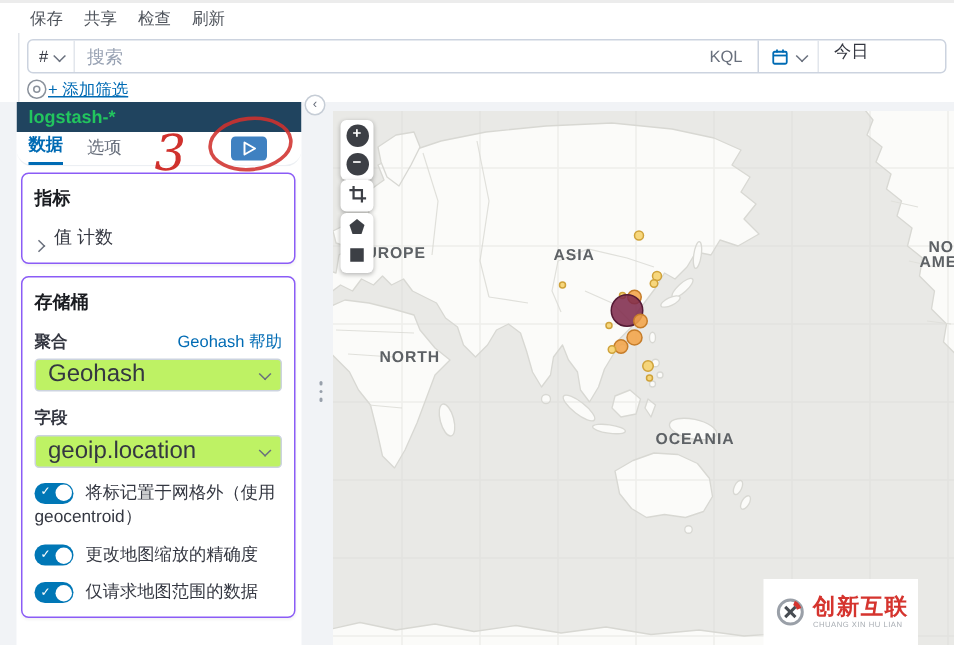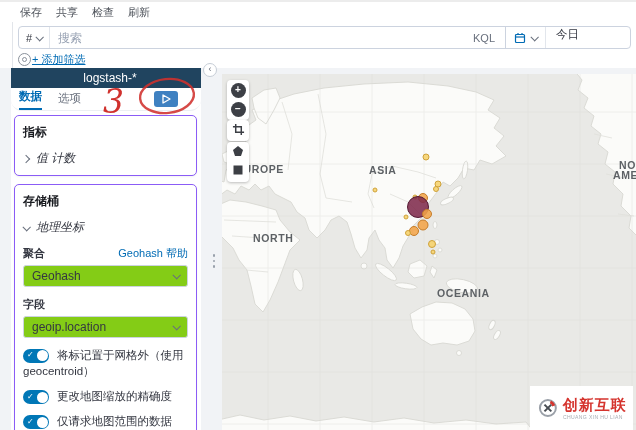--- a/index.html
+++ b/index.html
@@ -34,57 +34,57 @@
   .today{padding-left:10px;font-size:11.5px;color:#343741;}
   .filter-row{position:absolute;left:18px;top:52px;display:flex;align-items:center;gap:1px;}
   .gear-circle{width:11px;height:11px;border:1.4px solid #8a919b;border-radius:50%;
     display:flex;align-items:center;justify-content:center;}
   .gear-circle::after{content:"";width:3px;height:3px;border:1px solid #8a919b;border-radius:50%;}
   .add-filter{font-size:11px;color:#006BB4;text-decoration:underline;cursor:pointer;}
   
   .workspace-bg{position:absolute;left:0;top:68px;right:0;bottom:0;background:#f1f3f6;}
   
   .panel{position:absolute;left:11px;top:68px;width:190px;height:362px;background:#fff;overflow:hidden;}
-  .panel-header{height:20px;background:#20445f;color:#ffffff;font-size:12px;font-weight:normal;
-    line-height:20px;padding-left:8px;text-align:center;}
+  .panel-header{height:20px;background:#20445f;color:#22c55e;font-size:12px;font-weight:bold;
+    line-height:20px;padding-left:8px;}
   .tabs-row{position:relative;height:22px;border-bottom:1px solid #eceff3;display:flex;align-items:flex-end;
     padding-left:8px;gap:16px;border-radius:11px;}
   .tab{font-size:11.5px;color:#69707d;padding-bottom:4px;cursor:pointer;}
   .tab.active{color:#006BB4;font-weight:bold;border-bottom:2px solid #006BB4;}
   .apply-btn{position:absolute;left:143px;top:3px;width:24px;height:16px;background:#3f81c1;
     border-radius:3px;display:flex;align-items:center;justify-content:center;cursor:pointer;}
   .cards{padding:4px 4px 0 3px;}
   .card{border:1px solid #8b5cf6;border-radius:5px;background:#fff;box-shadow:0 1px 2px rgba(0,0,0,.05);
     padding:8px;margin-bottom:8px;}
   .card-title{font-size:12px;font-weight:bold;color:#1a1c21;}
-  .acc-row{display:flex;align-items:center;gap:7px;margin-top:9px;font-size:12px;color:#343741;cursor:pointer;font-style:italic;}
+  .acc-row{display:flex;align-items:flex-end;gap:7px;margin-top:9px;font-size:12px;color:#343741;cursor:pointer;}
   .lbl-row{display:flex;justify-content:space-between;align-items:flex-start;margin-top:10px;}
   .fld-label{font-size:11px;font-weight:bold;color:#343741;}
   .help-link{font-size:11px;color:#006BB4;cursor:pointer;}
-  .select{margin-top:4px;height:20px;background:#84cc16;border:1px solid #ccd3df;border-radius:3px;
-    display:flex;align-items:center;justify-content:space-between;padding:0 8px;font-size:12px;color:#343741;cursor:pointer;}
+  .select{margin-top:4px;height:20px;background:#bef264;border:1px solid #ccd3df;border-radius:3px;
+    display:flex;align-items:center;justify-content:space-between;padding:0 8px;font-size:16px;color:#343741;cursor:pointer;}
   .toggle-row{margin-top:9px;font-size:11.5px;color:#343741;line-height:1.4;}
   .switch{display:inline-block;vertical-align:middle;width:26px;height:14px;background:#0077b6;
     border-radius:8px;position:relative;margin-right:8px;cursor:pointer;}
   .switch::before{content:"✓";position:absolute;left:4px;top:0.5px;color:#fff;font-size:8px;}
   .switch::after{content:"";position:absolute;right:1.5px;top:1.5px;width:11px;height:11px;background:#fff;border-radius:50%;}
   .collapse-btn{position:absolute;left:203px;top:63px;width:12px;height:12px;border-radius:50%;
     background:#fff;border:1px solid #c6cdd6;color:#69707d;font-size:9px;line-height:11px;text-align:center;cursor:pointer;}
   .resizer{position:absolute;left:212px;top:254px;width:4px;display:flex;flex-direction:column;gap:3px;align-items:center;cursor:col-resize;}
   .resizer i{width:2.5px;height:2.5px;border-radius:50%;background:#98a0ab;}
   
   .map{position:absolute;left:222px;top:74px;width:414px;height:356px;background:#e9e9e6;overflow:hidden;cursor:grab;}
   .map-label{position:absolute;font-size:10.5px;font-weight:bold;color:#5d6165;letter-spacing:.6px;white-space:nowrap;}
   .mapcard{position:absolute;left:5px;width:22px;background:#fff;border-radius:4px;
     box-shadow:0 1px 3px rgba(0,0,0,.25);display:flex;flex-direction:column;align-items:center;padding:3px 0;gap:4px;}
   .mapbtn{width:15px;height:15px;border-radius:50%;background:#3c3f45;color:#fff;font-size:10px;
     line-height:14px;text-align:center;font-weight:bold;cursor:pointer;}
   .mapbtn.flat{background:transparent;color:#3c3f45;border-radius:0;}
   
-  .watermark{position:absolute;left:530px;top:386px;width:103px;height:44px;background:#fff;
+  .watermark{position:absolute;left:509px;top:386px;width:103px;height:44px;background:#fff;
     display:flex;align-items:center;gap:5px;padding-left:8px;box-sizing:border-box;z-index:6;}
   .wm-text{display:flex;flex-direction:column;line-height:1;}
   .wm-brand{font-size:15px;font-weight:bold;color:#d5342e;letter-spacing:1px;white-space:nowrap;}
   .wm-sub{font-size:6px;color:#a8adb3;letter-spacing:.4px;transform:scale(.85);transform-origin:left;margin-top:2px;white-space:nowrap;}
   
   .annot{position:absolute;inset:0;pointer-events:none;z-index:20;}
   .annot text{fill:#d0312d;font-family:"DejaVu Serif","Liberation Serif",serif;font-style:italic;}
 </style>
 </head>
 <body>
@@ -143,24 +143,20 @@
   <div class="cards">
     <div class="card">
       <div class="card-title">指标</div>
       <div class="acc-row">
         <span class="chev right"></span>
         <span>值 计数</span>
       </div>
     </div>
     <div class="card">
       <div class="card-title">存储桶</div>
-      <div class="acc-row">
-        <span class="chev down"></span>
-        <span>地理坐标</span>
-      </div>
       <div class="lbl-row">
         <span class="fld-label">聚合</span>
         <span class="help-link">Geohash 帮助</span>
       </div>
       <div class="select">
         <span>Geohash</span>
         <span class="chev down"></span>
       </div>
       <div class="lbl-row">
         <span class="fld-label">字段</span>

